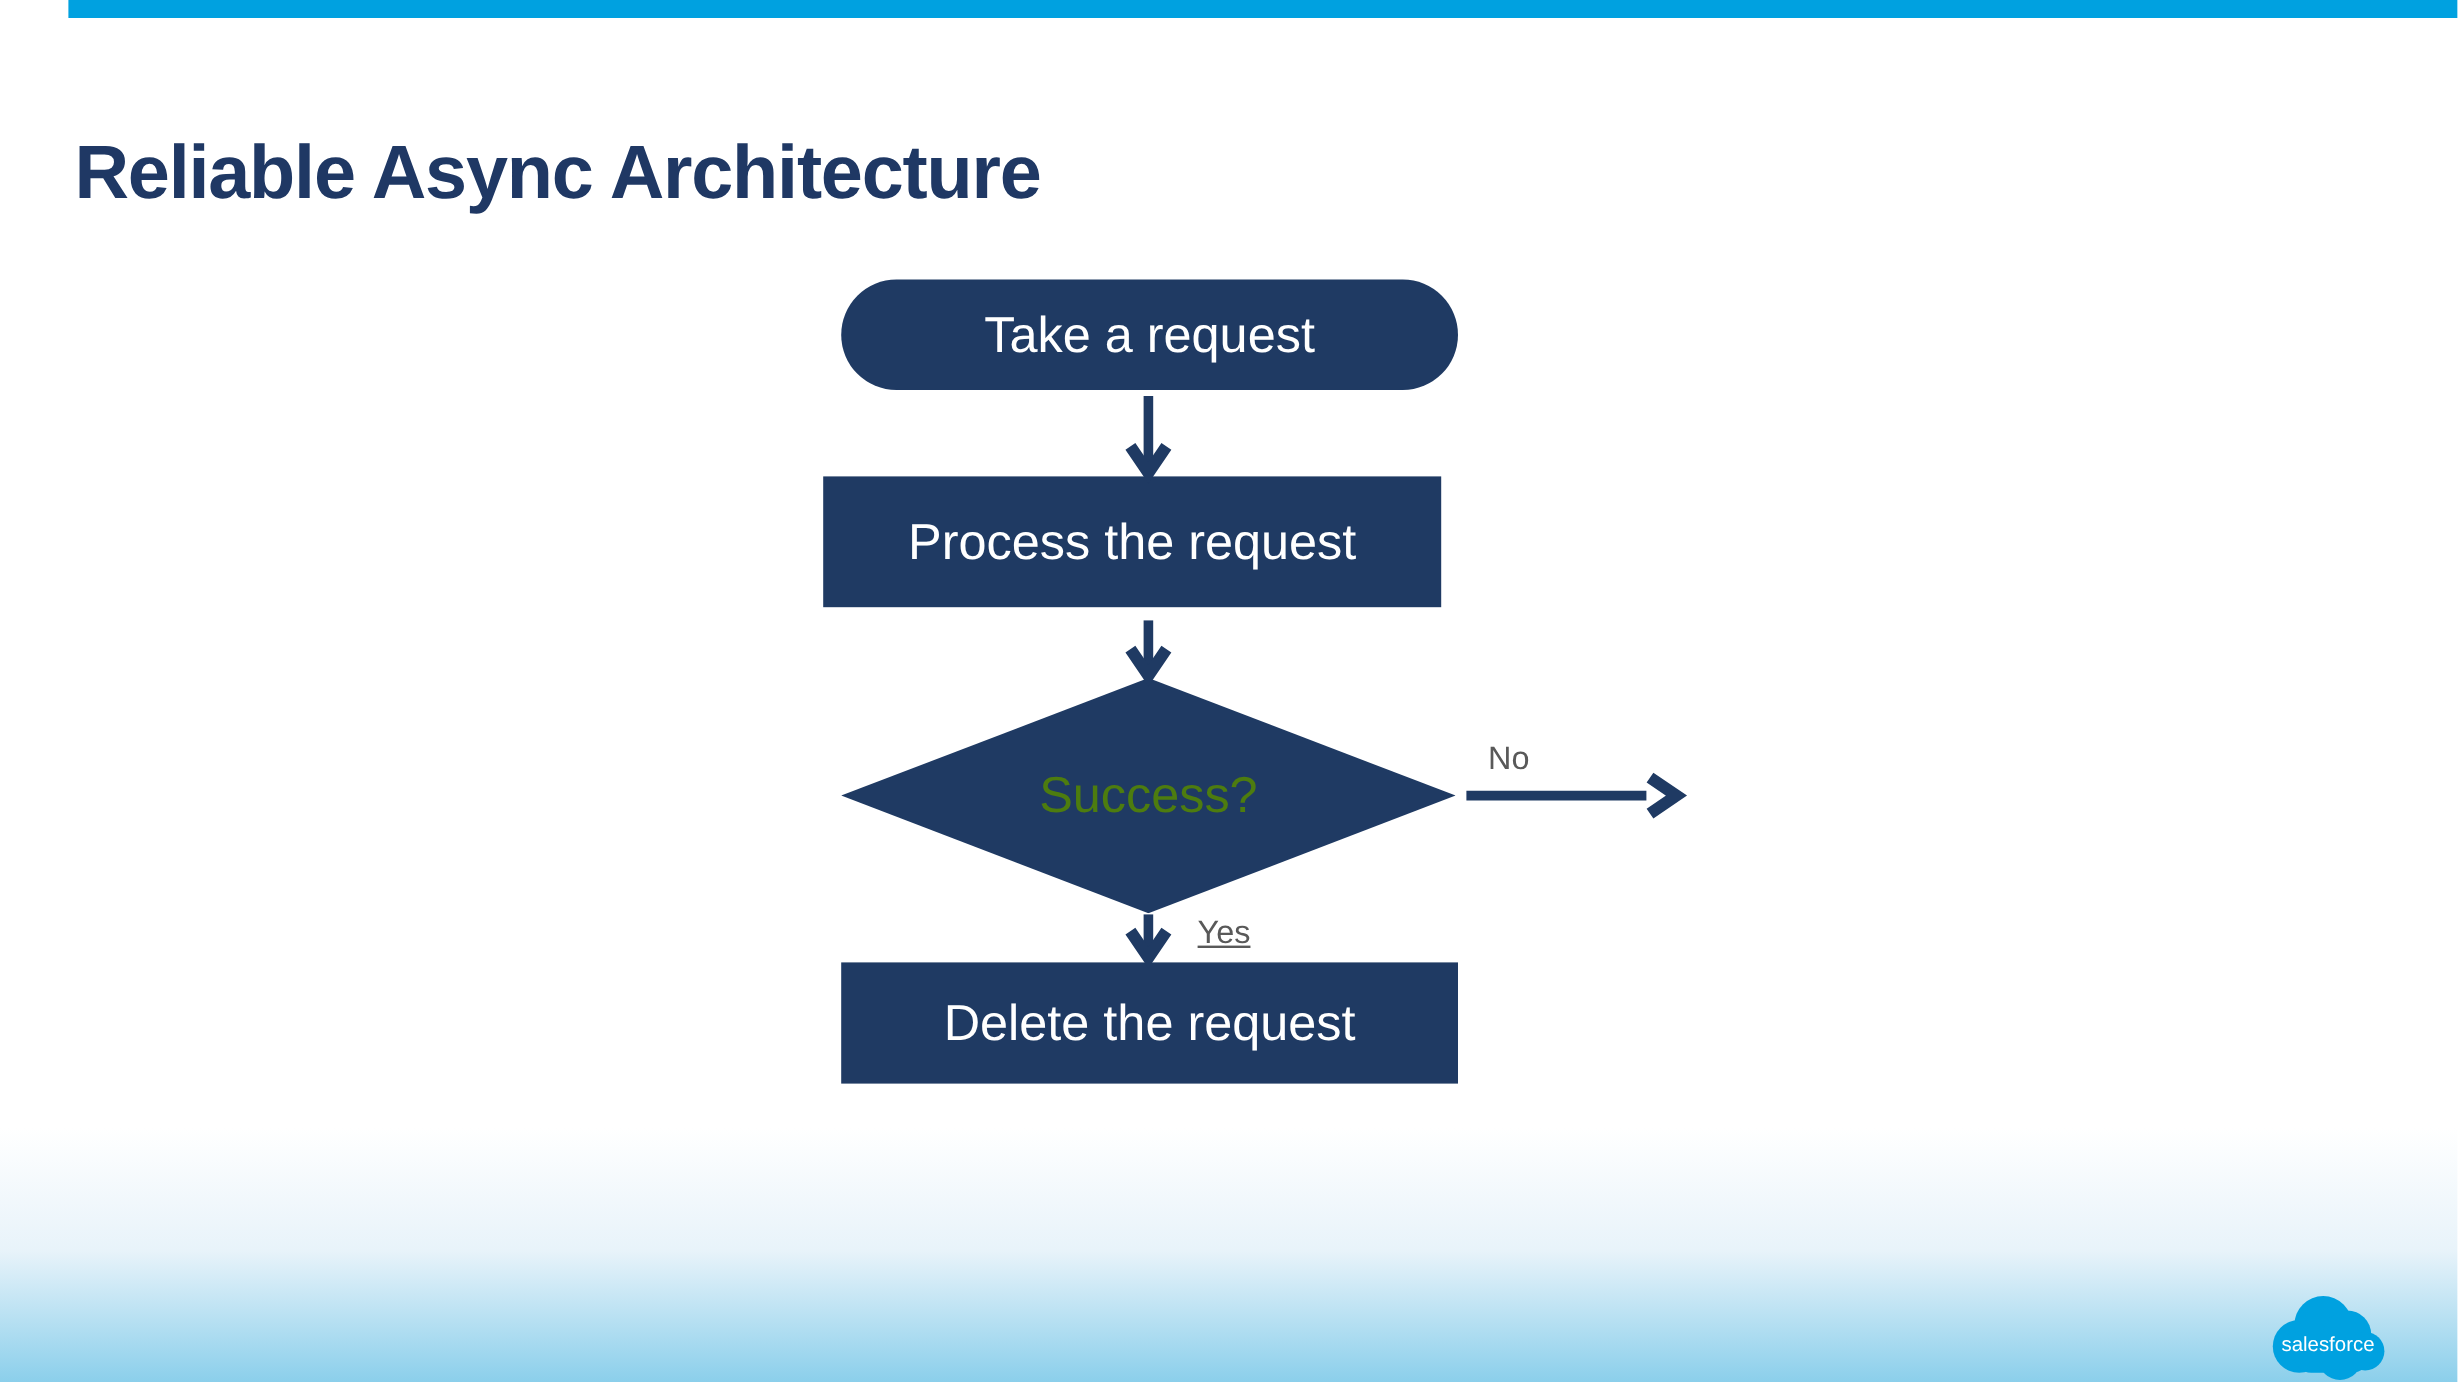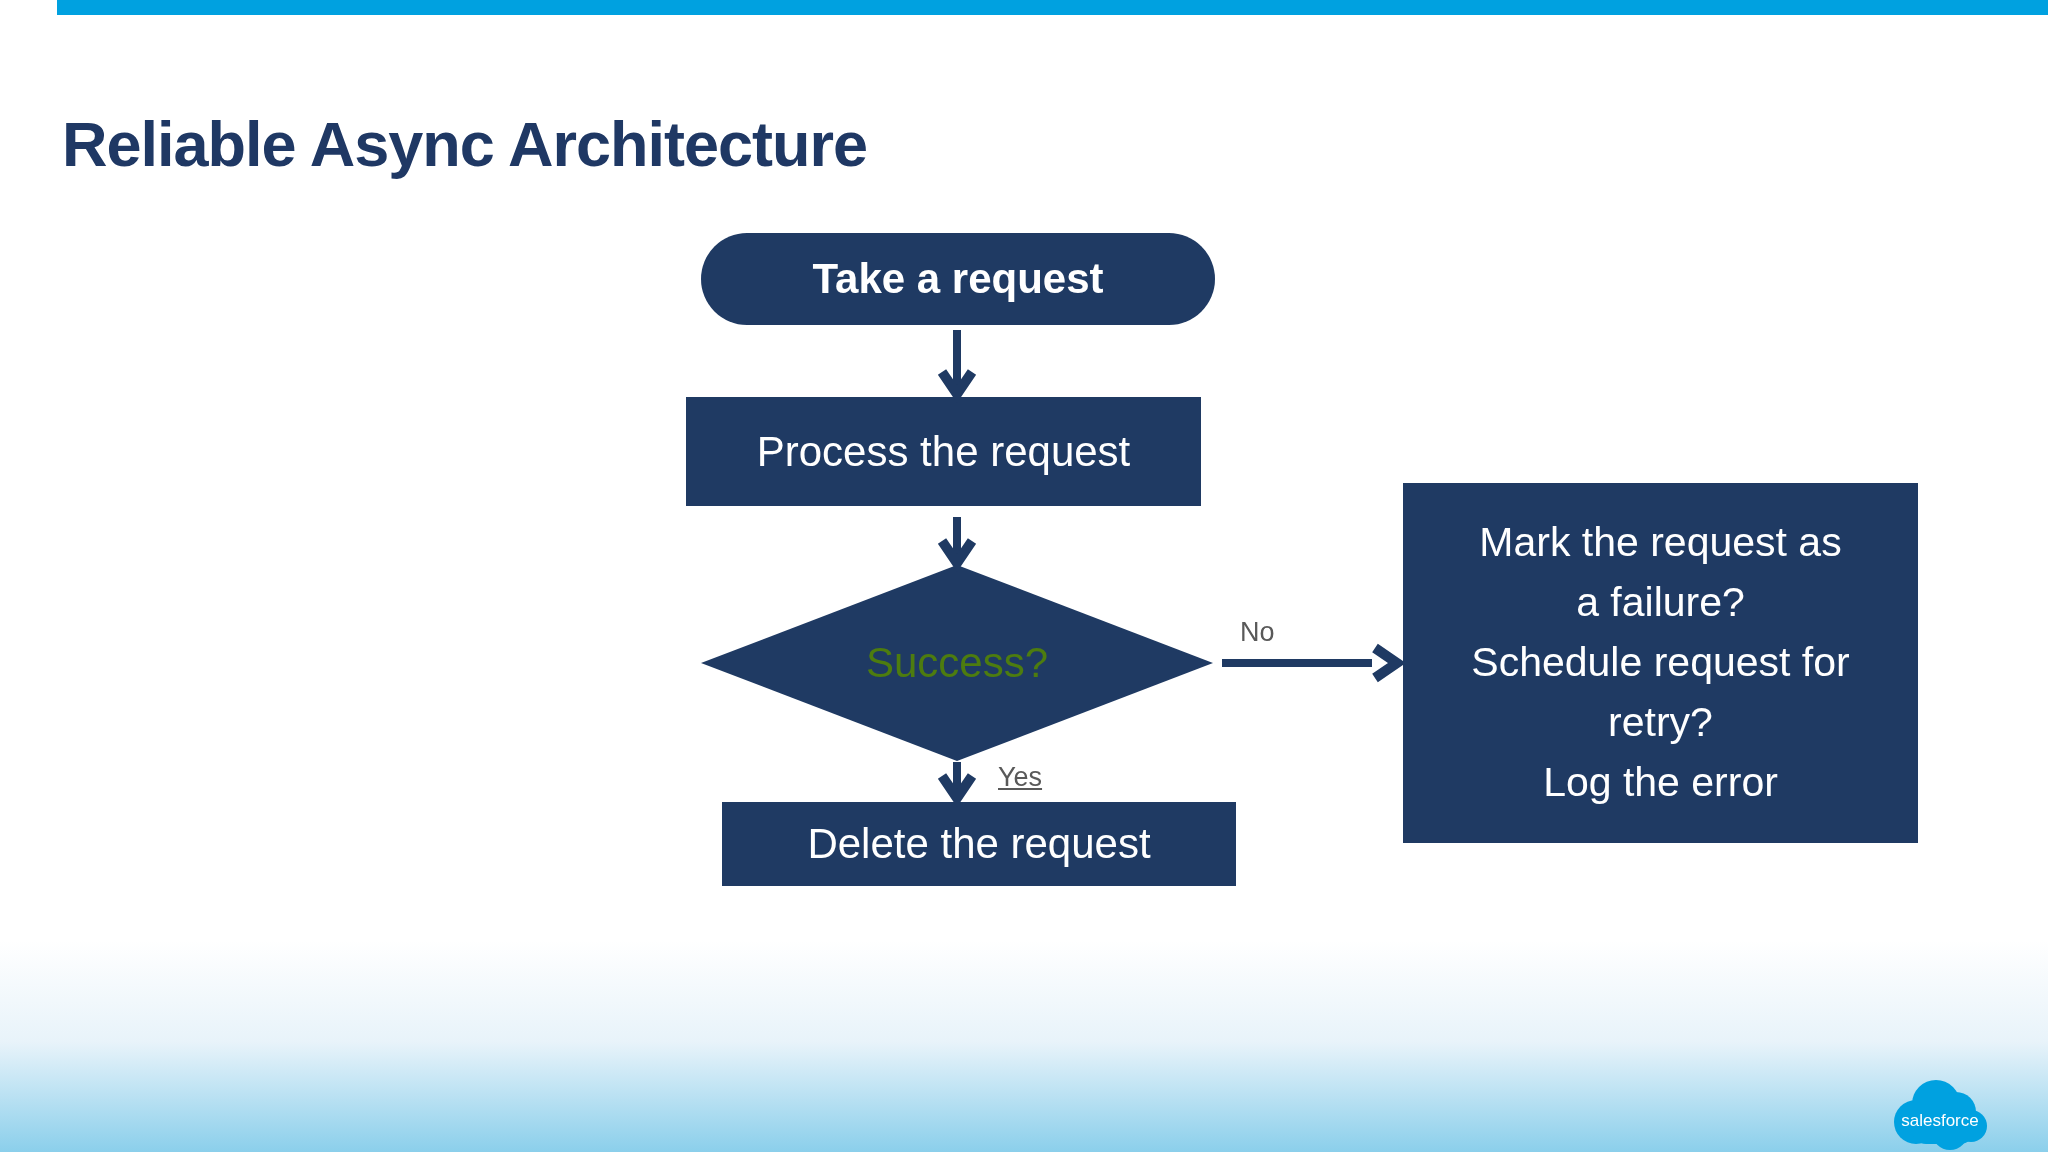--- a/index.html
+++ b/index.html
@@ -16,23 +16,23 @@
 
   .topbar{position:absolute;left:57px;top:0;width:1991px;height:15px;
     background:var(--accent-bar);}
 
   .title{position:absolute;left:62px;top:72px;font-size:63px;font-weight:700;
     color:var(--title-text);letter-spacing:-1px;white-space:nowrap;margin-top:36px;}
 
   .node{position:absolute;display:flex;align-items:center;justify-content:center;
     background:var(--shape-fill);color:#fff;font-size:42px;text-align:center;}
 
-  .node-start{left:701px;top:233px;width:514px;height:92px;border-radius:46px;font-weight:bold;}
+  .node-start{left:701px;top:233px;width:514px;height:92px;border-radius:46px;}
   .node-process{left:660px;top:397px;width:515px;height:109px;margin-left:26px;}
-  .node-delete{left:722px;top:802px;width:514px;height:84px;}
+  .node-delete{left:701px;top:802px;width:514px;height:101px;}
   .node-failure{left:1403px;top:483px;width:515px;height:360px;
     flex-direction:column;font-size:41px;line-height:1.46;}
 
   .diamond-wrap{position:absolute;left:701px;top:565px;width:512px;height:196px;}
   .diamond-wrap svg{position:absolute;inset:0;display:block;}
   .diamond-label{position:absolute;inset:0;display:flex;align-items:center;
     justify-content:center;color:#4d7c0f;font-size:42px;}
 
   .edges{position:absolute;left:0;top:0;width:2048px;height:1152px;
     pointer-events:none;}
@@ -70,27 +70,20 @@
     <span>Process the request</span>
   </div>
 
   <div class="diamond-wrap">
     <svg viewBox="0 0 512 196">
       <polygon points="256,0 512,98 256,196 0,98" fill="#1F3A63"></polygon>
     </svg>
     <div class="diamond-label">Success?</div>
   </div>
 
-  <div class="node node-failure">
-    <div>Mark the request as</div>
-    <div>a failure?</div>
-    <div>Schedule request for</div>
-    <div>retry?</div>
-    <div>Log the error</div>
-  </div>
 
   <div class="node node-delete">
     <span>Delete the request</span>
   </div>
 
   <svg class="edges" viewBox="0 0 2048 1152">
 
     <path class="shaft" d="M957 330 V386"></path>
     <path class="head" d="M942 372 L957 394 L972 372"></path>
 

